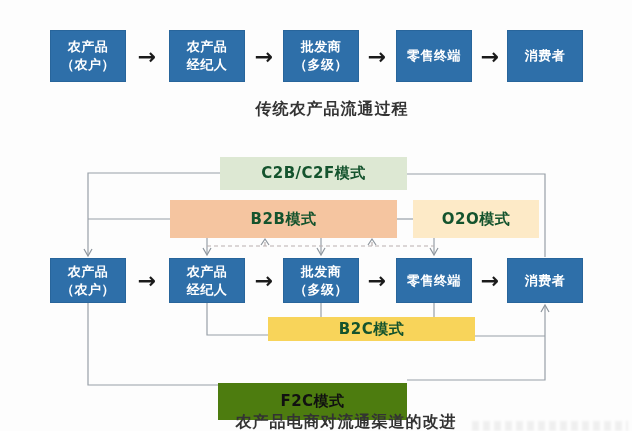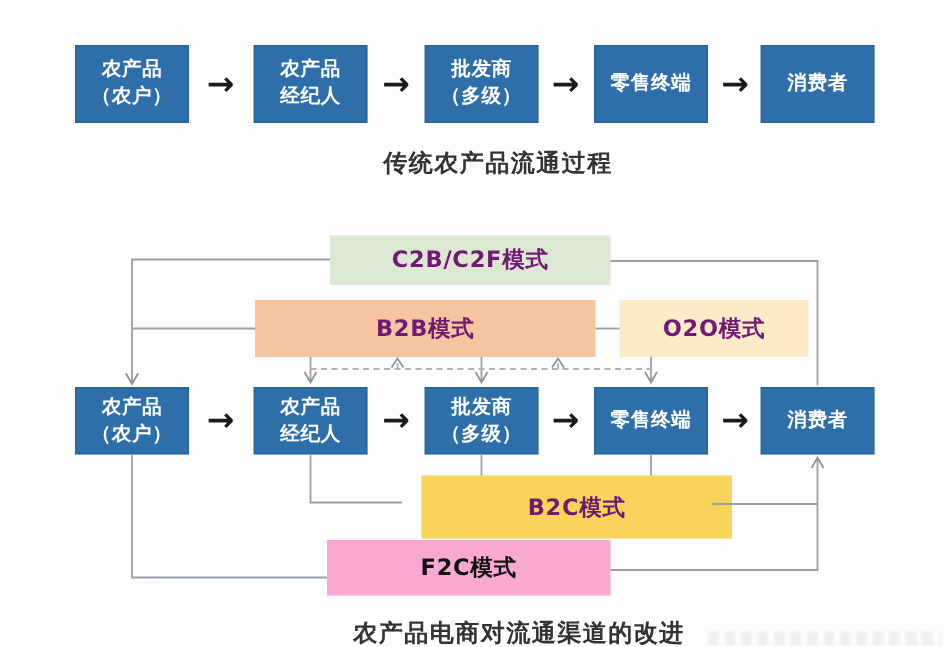--- a/index.html
+++ b/index.html
@@ -14,27 +14,27 @@
     font-size:13px;font-weight:bold;line-height:1.35;letter-spacing:.5px;
     box-shadow:0 0 0 1px rgba(28,82,128,.35) inset;
   }
   .node span{display:block;white-space:nowrap;}
   .harrow{
     position:absolute;width:32px;text-align:center;
     font-size:22px;font-weight:bold;color:#1b1b1b;line-height:1;
   }
   .mode{
     position:absolute;display:flex;align-items:center;justify-content:center;
-    font-size:15px;font-weight:bold;color:#701a75;letter-spacing:.5px;
+    font-size:15px;font-weight:bold;color:#14532d;letter-spacing:.5px;
   }
   .mode.c2b{background:#dde8d3;}
   .mode.b2b{background:#f5c5a0;}
   .mode.o2o{background:#fdeac7;}
   .mode.b2c{background:#f8d45a;}
-  .mode.f2c{background:#f9a8d4;color:#111111;}
+  .mode.f2c{background:#4d7c0f;color:#111111;margin-top:23px;}
   .caption{
     position:absolute;left:0;width:632px;text-align:center;
     font-size:16px;font-weight:bold;color:#333333;letter-spacing:1px;margin-left:16px;
   }
   #connector-layer{position:absolute;left:0;top:0;pointer-events:none;}
   #connector-layer path{fill:none;stroke:#98a0a8;stroke-width:1.2;}
   #connector-layer path.dash{stroke:#b9b0b0;stroke-dasharray:4 3;}
   #connector-layer path.head{stroke:#8d959d;}
   .watermark{
     position:absolute;left:472px;top:421px;width:156px;height:10px;
@@ -69,21 +69,21 @@
   <div class="harrow" style="left:474px;top:46px">→</div>
   <div class="node" style="left:507px;top:30px;width:76px;height:52px">
     <span>消费者</span>
   </div>
 
   <div class="caption" style="top:99px">传统农产品流通过程</div>
 
   <div class="mode c2b" style="left:220px;top:157px;width:187px;height:33px">C2B/C2F模式</div>
   <div class="mode b2b" style="left:170px;top:200px;width:227px;height:38px">B2B模式</div>
   <div class="mode o2o" style="left:413px;top:200px;width:126px;height:38px">O2O模式</div>
-  <div class="mode b2c" style="left:281px;top:317px;width:207px;height:42px">B2C模式</div>
+  <div class="mode b2c" style="left:268px;top:317px;width:207px;height:24px">B2C模式</div>
   <div class="mode f2c" style="left:218px;top:360px;width:189px;height:37px">F2C模式</div>
 
   <div class="node" style="left:50px;top:258px;width:76px;height:45px">
     <span>农产品</span>
     <span>（农户）</span>
   </div>
   <div class="harrow" style="left:131px;top:270px">→</div>
   <div class="node" style="left:169px;top:258px;width:76px;height:45px">
     <span>农产品</span>
     <span>经纪人</span>

